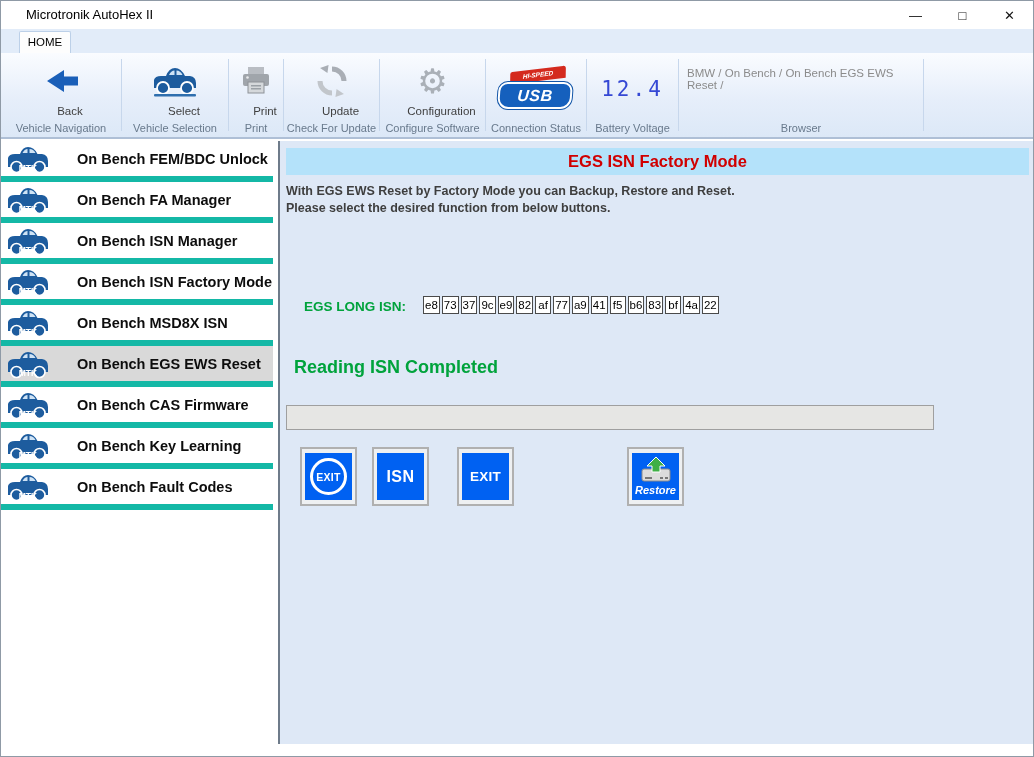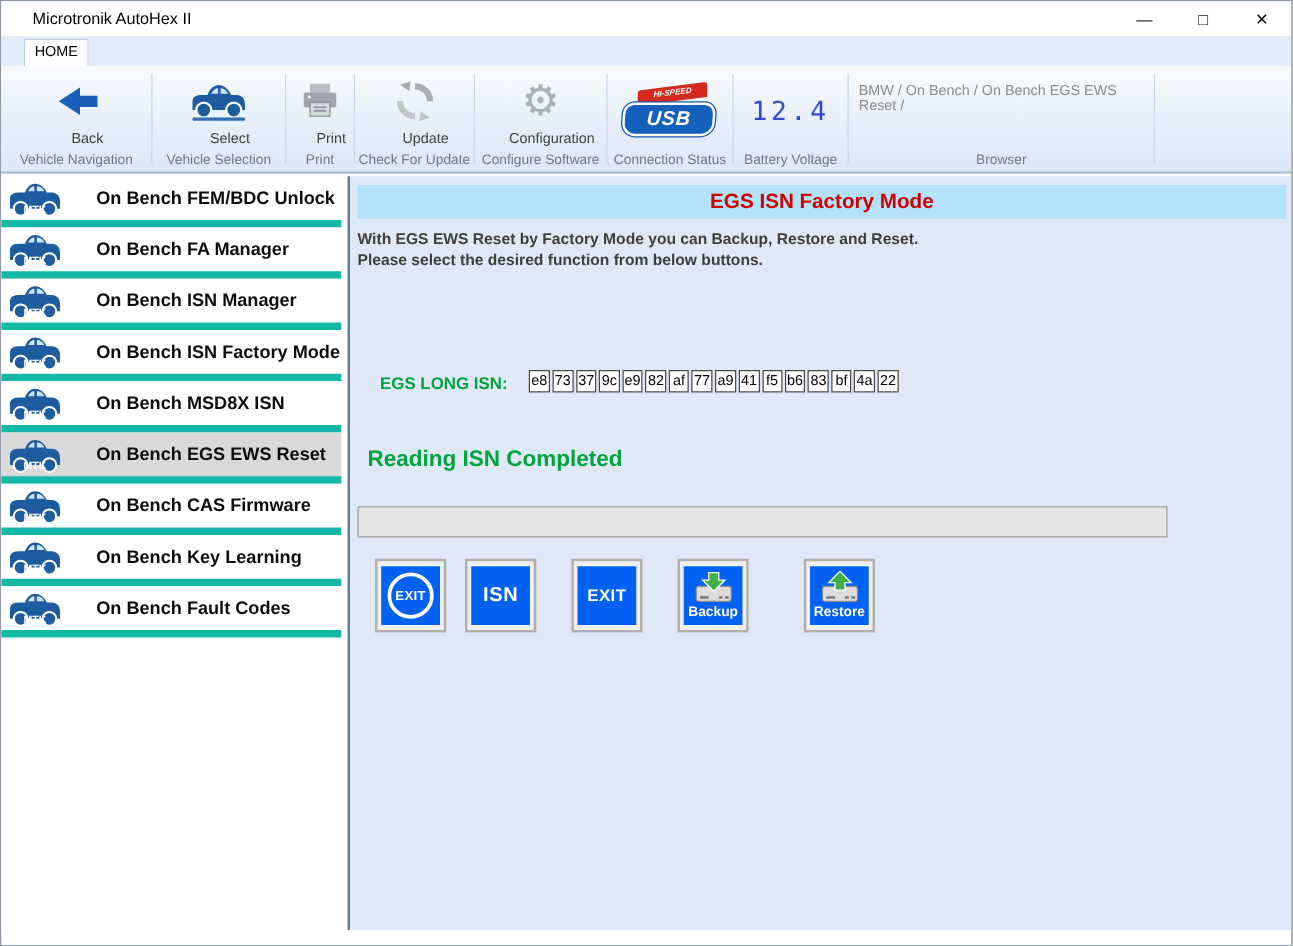--- a/index.html
+++ b/index.html
@@ -56,21 +56,21 @@
   .isn-label { position:absolute; left:6px; top:158px; font-size:13.5px; font-weight:bold; color:#00a33c;padding-left:18px; }
   .isn-bytes { position:absolute; left:119px; top:154px; white-space:nowrap;padding-left:24px; }
   .isn-box { display:inline-block; min-width:16px; height:18px; line-height:17px; border:1px solid #4a4a4a; background:#fff; font-size:11.5px; text-align:center; margin-right:2px; padding:0 1px; }
   .status-text { position:absolute; left:14px; top:216px; font-size:18px; font-weight:bold; color:#00a33c; }
   .progress { position:absolute; left:6px; top:264px; width:648px; height:25px; background:#e6e6e4; border:1px solid #9f9f9f; }
   .progress-fill { height:100%; background:#2db52d; width:0%; }
 
   
   .tool-btn { position:absolute; top:306px; width:57px; height:59px; background:#eef0f2; border:2px solid #b0b0b0; display:flex; align-items:center; justify-content:center; cursor:pointer; }
   .btn-blue { width:47px; height:47px; background:#0061f2; display:flex; flex-direction:column; align-items:center; justify-content:center; color:#fff; overflow:hidden; }
-  .b0 { left:20px; } .b1 { left:92px; } .b2 { left:177px; } .b3 { left:262px; } .b4 { left:363px; }
+  .b0 { left:20px; } .b1 { left:92px; } .b2 { left:177px; } .b3 { left:262px; } .b4 { left:347px;font-style:italic; }
   .exit-ring { width:37px; height:37px; border:3px solid #fff; border-radius:50%; display:flex; align-items:center; justify-content:center; font-size:10.5px; font-weight:bold; letter-spacing:0.3px; }
   .isn-big { font-size:16px; font-weight:bold; letter-spacing:0.5px; }
   .reset-big { font-size:13.5px; font-weight:bold; letter-spacing:0.3px; }
   .drive-label { font-size:11px; font-weight:bold; margin-top:-3px; }
 </style>
 </head>
 <body>
 
 <div class="window">
 
@@ -323,32 +323,20 @@
         <span class="isn-big">ISN</span>
       </div>
     </div>
 
     <div class="tool-btn b2">
       <div class="btn-blue">
         <span class="reset-big">EXIT</span>
       </div>
     </div>
 
-    <div class="tool-btn b3">
-      <div class="btn-blue">
-        <svg width="34" height="30" viewBox="0 0 34 30">
-          <rect x="3" y="12" width="28" height="12" rx="2" fill="#dcdcdc" stroke="#8a8a8a"></rect>
-          <rect x="6" y="20" width="7" height="2" fill="#777"></rect>
-          <rect x="21" y="20" width="3" height="2" fill="#777"></rect>
-          <rect x="26" y="20" width="3" height="2" fill="#777"></rect>
-          <polygon points="13,1 21,1 21,7 26,7 17,16 8,7 13,7" fill="#3faf46" stroke="#fff" stroke-width="1"></polygon>
-        </svg>
-        <span class="drive-label">Backup</span>
-      </div>
-    </div>
 
     <div class="tool-btn b4">
       <div class="btn-blue">
         <svg width="34" height="30" viewBox="0 0 34 30">
           <rect x="3" y="12" width="28" height="12" rx="2" fill="#dcdcdc" stroke="#8a8a8a"></rect>
           <rect x="6" y="20" width="7" height="2" fill="#777"></rect>
           <rect x="21" y="20" width="3" height="2" fill="#777"></rect>
           <rect x="26" y="20" width="3" height="2" fill="#777"></rect>
           <polygon points="17,0 26,9 21,9 21,15 13,15 13,9 8,9" fill="#3faf46" stroke="#fff" stroke-width="1"></polygon>
         </svg>

